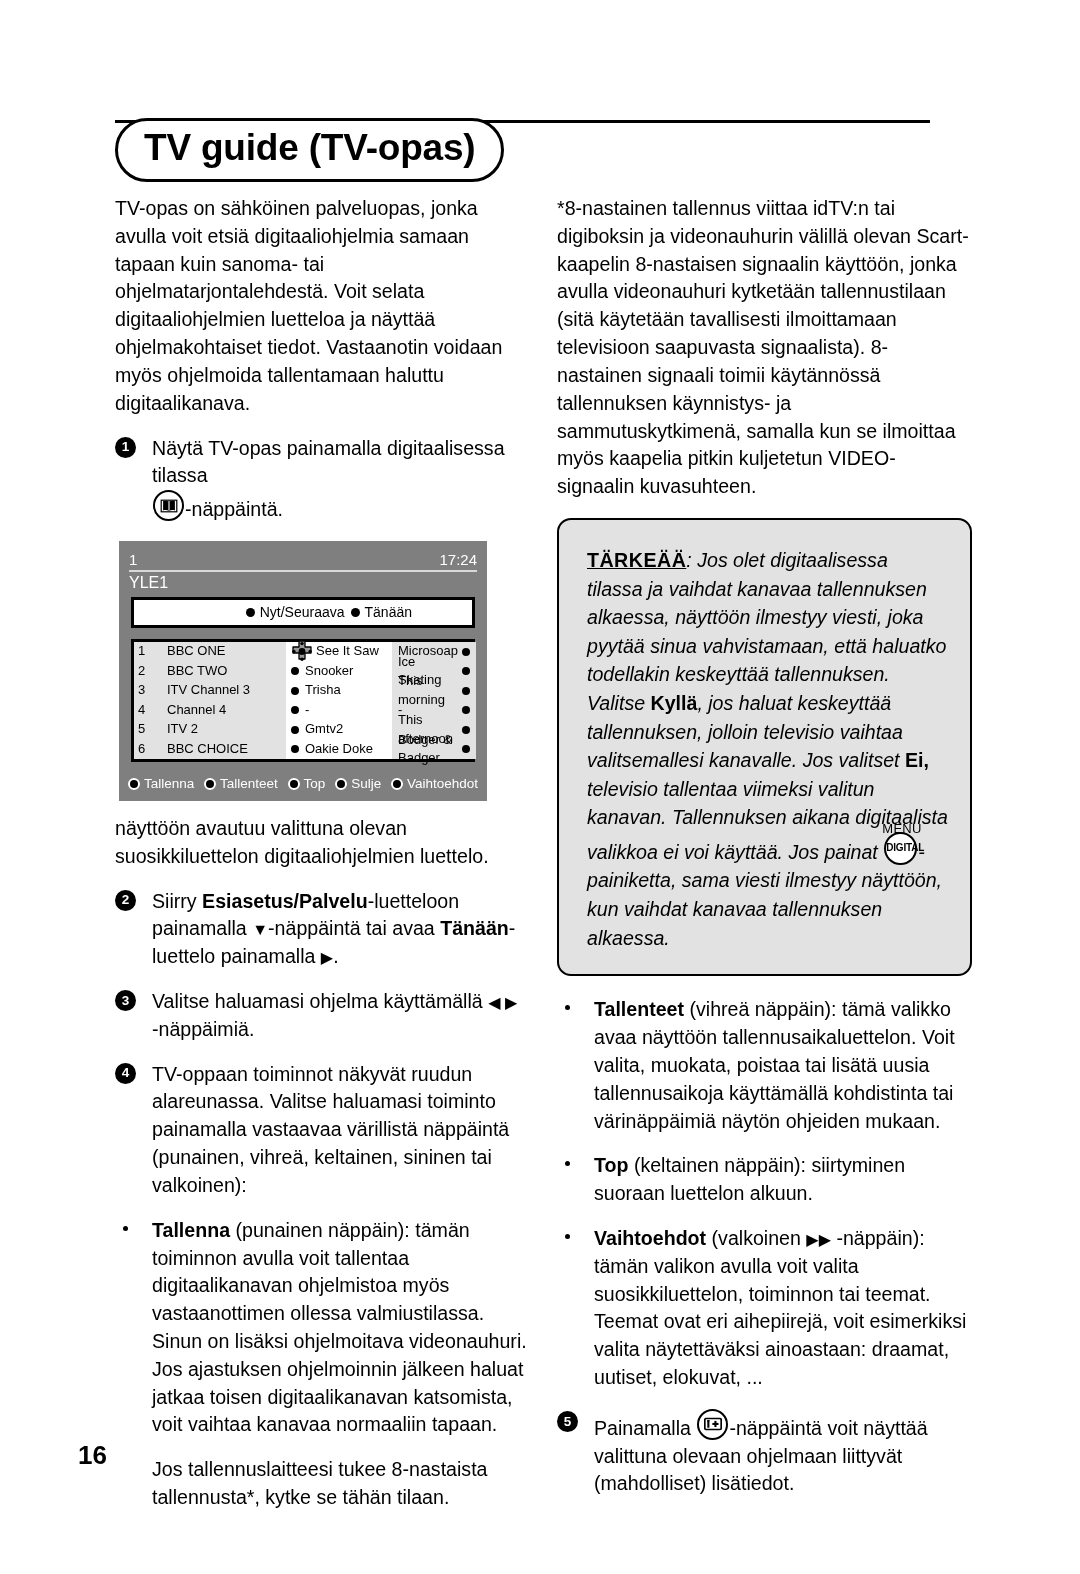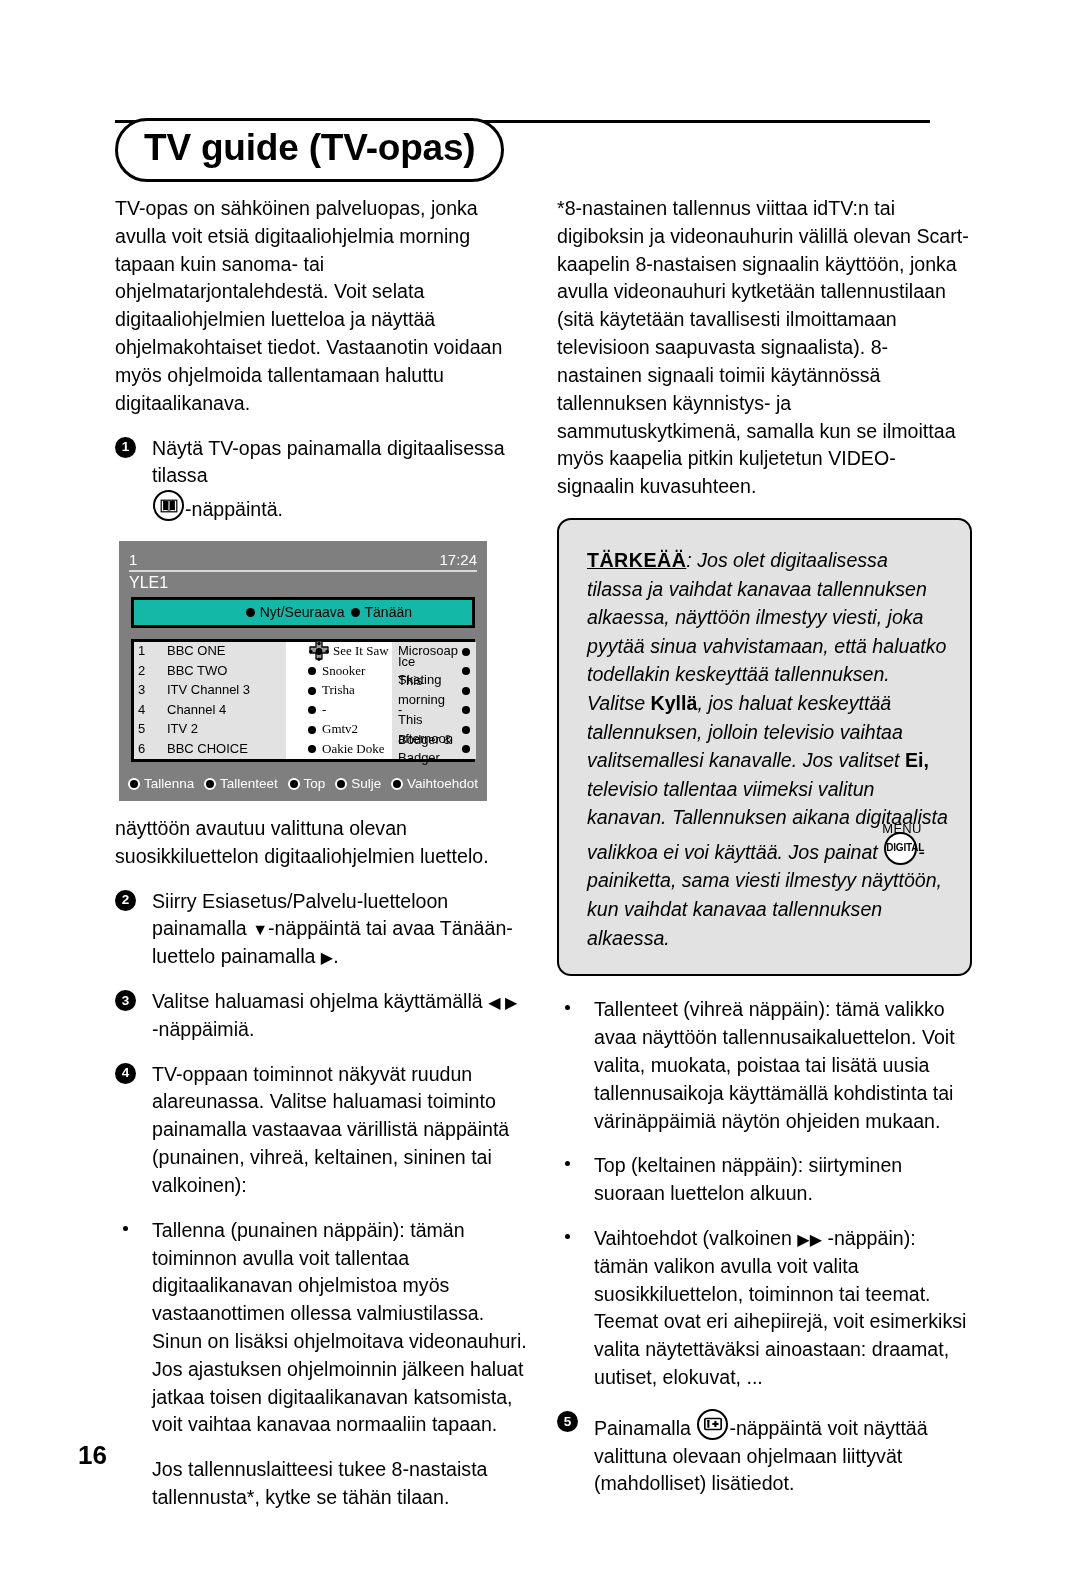--- a/index.html
+++ b/index.html
@@ -58,21 +58,21 @@
   
   .bullet{
     position:relative;
     padding-left:37px;
     margin:0 0 17px 0;
   }
   .bullet .dot{
     position:absolute;left:8px;top:9px;
     width:5px;height:5px;border-radius:50%;background:#000;
   }
-  b, strong{font-weight:normal;}
+  b, strong{font-weight:bold;}
 
   
   .key{
     display:inline-block;vertical-align:-5px;
     width:27px;height:27px;border-radius:50%;
     border:2.5px solid #000;
     position:relative;
     margin:0 1px;
   }
   .key svg{position:absolute;left:50%;top:50%;transform:translate(-50%,-50%);}
@@ -121,21 +121,21 @@
   .tv-topline{
     position:absolute;left:10px;top:8px;right:10px;height:21px;
   }
   .tv-chanum{position:absolute;left:0;top:0;font-size:15px;color:#fff;}
   .tv-time{position:absolute;right:0;top:0;font-size:15px;color:#fff;}
   .tv-hr{position:absolute;left:10px;right:10px;top:29px;height:2px;background:#d8d8d8;}
   .tv-chname{position:absolute;left:10px;top:31px;font-size:16px;color:#fff;}
 
   .tv-tabs{
     position:absolute;left:12px;right:12px;top:56px;height:31px;
-    background:#14b8a6;border:3px solid #000;
+    background:#ffffff;border:3px solid #000;
     box-sizing:border-box;
     display:flex;align-items:center;justify-content:flex-end;
     padding-right:60px;
   }
   .tv-tab{
     display:flex;align-items:center;color:#000;font-size:14px;margin-left:6px;
   }
   .tv-tab .rdot{
     width:9px;height:9px;border-radius:50%;background:#000;margin-right:5px;
   }
@@ -147,21 +147,21 @@
   }
   .tv-col-a{width:152px;background:#e2e2e2;flex:none;}
   .tv-col-b{width:106px;background:#ffffff;flex:none;}
   .tv-col-c{flex:1;background:#e2e2e2;}
   .tv-row{
     height:19.5px;display:flex;align-items:center;color:#000;font-size:13px;
     box-sizing:border-box;
   }
   .tv-col-a .tv-row{padding-left:4px;}
   .tv-col-a .tv-row .rno{width:29px;}
-  .tv-col-b .tv-row{padding-left:22px;font-family:Liberation Serif, serif;}
+  .tv-col-b .tv-row{padding-left:5px;}
   .tv-col-c .tv-row{padding-left:6px;padding-right:6px;justify-content:space-between;}
   .mini-dot{
     width:8px;height:8px;border-radius:50%;background:#000;flex:none;
     margin-right:6px;
   }
   .end-dot{
     width:8px;height:8px;border-radius:50%;background:#000;flex:none;margin-left:4px;
   }
   .navpad{
     position:relative;width:22px;height:19px;flex:none;margin-right:3px;
@@ -189,21 +189,21 @@
 </head>
 <body>
 
 <div class="page-header">
   <div class="header-rule"></div>
   <div class="title-pill">TV guide (TV-opas)</div>
 </div>
 
 <div class="col col-left">
 
-  <p class="para">TV-opas on sähköinen palveluopas, jonka avulla voit etsiä digitaaliohjelmia morning tapaan kuin sanoma- tai ohjelmatarjontalehdestä. Voit selata digitaaliohjelmien luetteloa ja näyttää ohjelmakohtaiset tiedot. Vastaanotin voidaan myös ohjelmoida tallentamaan haluttu digitaalikanava.</p>
+  <p class="para">TV-opas on sähköinen palveluopas, jonka avulla voit etsiä digitaaliohjelmia samaan tapaan kuin sanoma- tai ohjelmatarjontalehdestä. Voit selata digitaaliohjelmien luetteloa ja näyttää ohjelmakohtaiset tiedot. Vastaanotin voidaan myös ohjelmoida tallentamaan haluttu digitaalikanava.</p>
 
   <div class="step">
     <span class="num">1</span>
     <span>Näytä TV-opas painamalla digitaalisessa tilassa</span>
     <br>
     <span class="key">
       <svg width="17" height="13" viewBox="0 0 17 13">
         <rect x="0.5" y="0.5" width="16" height="12" fill="#fff" stroke="#000" stroke-width="1.6"></rect>
         <path d="M8.5 2.2 C7 1.2 4.6 1.1 2.6 1.6 L2.6 10.9 C4.6 10.4 7 10.5 8.5 11.4 C10 10.5 12.4 10.4 14.4 10.9 L14.4 1.6 C12.4 1.1 10 1.2 8.5 2.2 Z" fill="#000"></path>
         <path d="M8.5 2.6 L8.5 11.1" stroke="#fff" stroke-width="1.1"></path>

